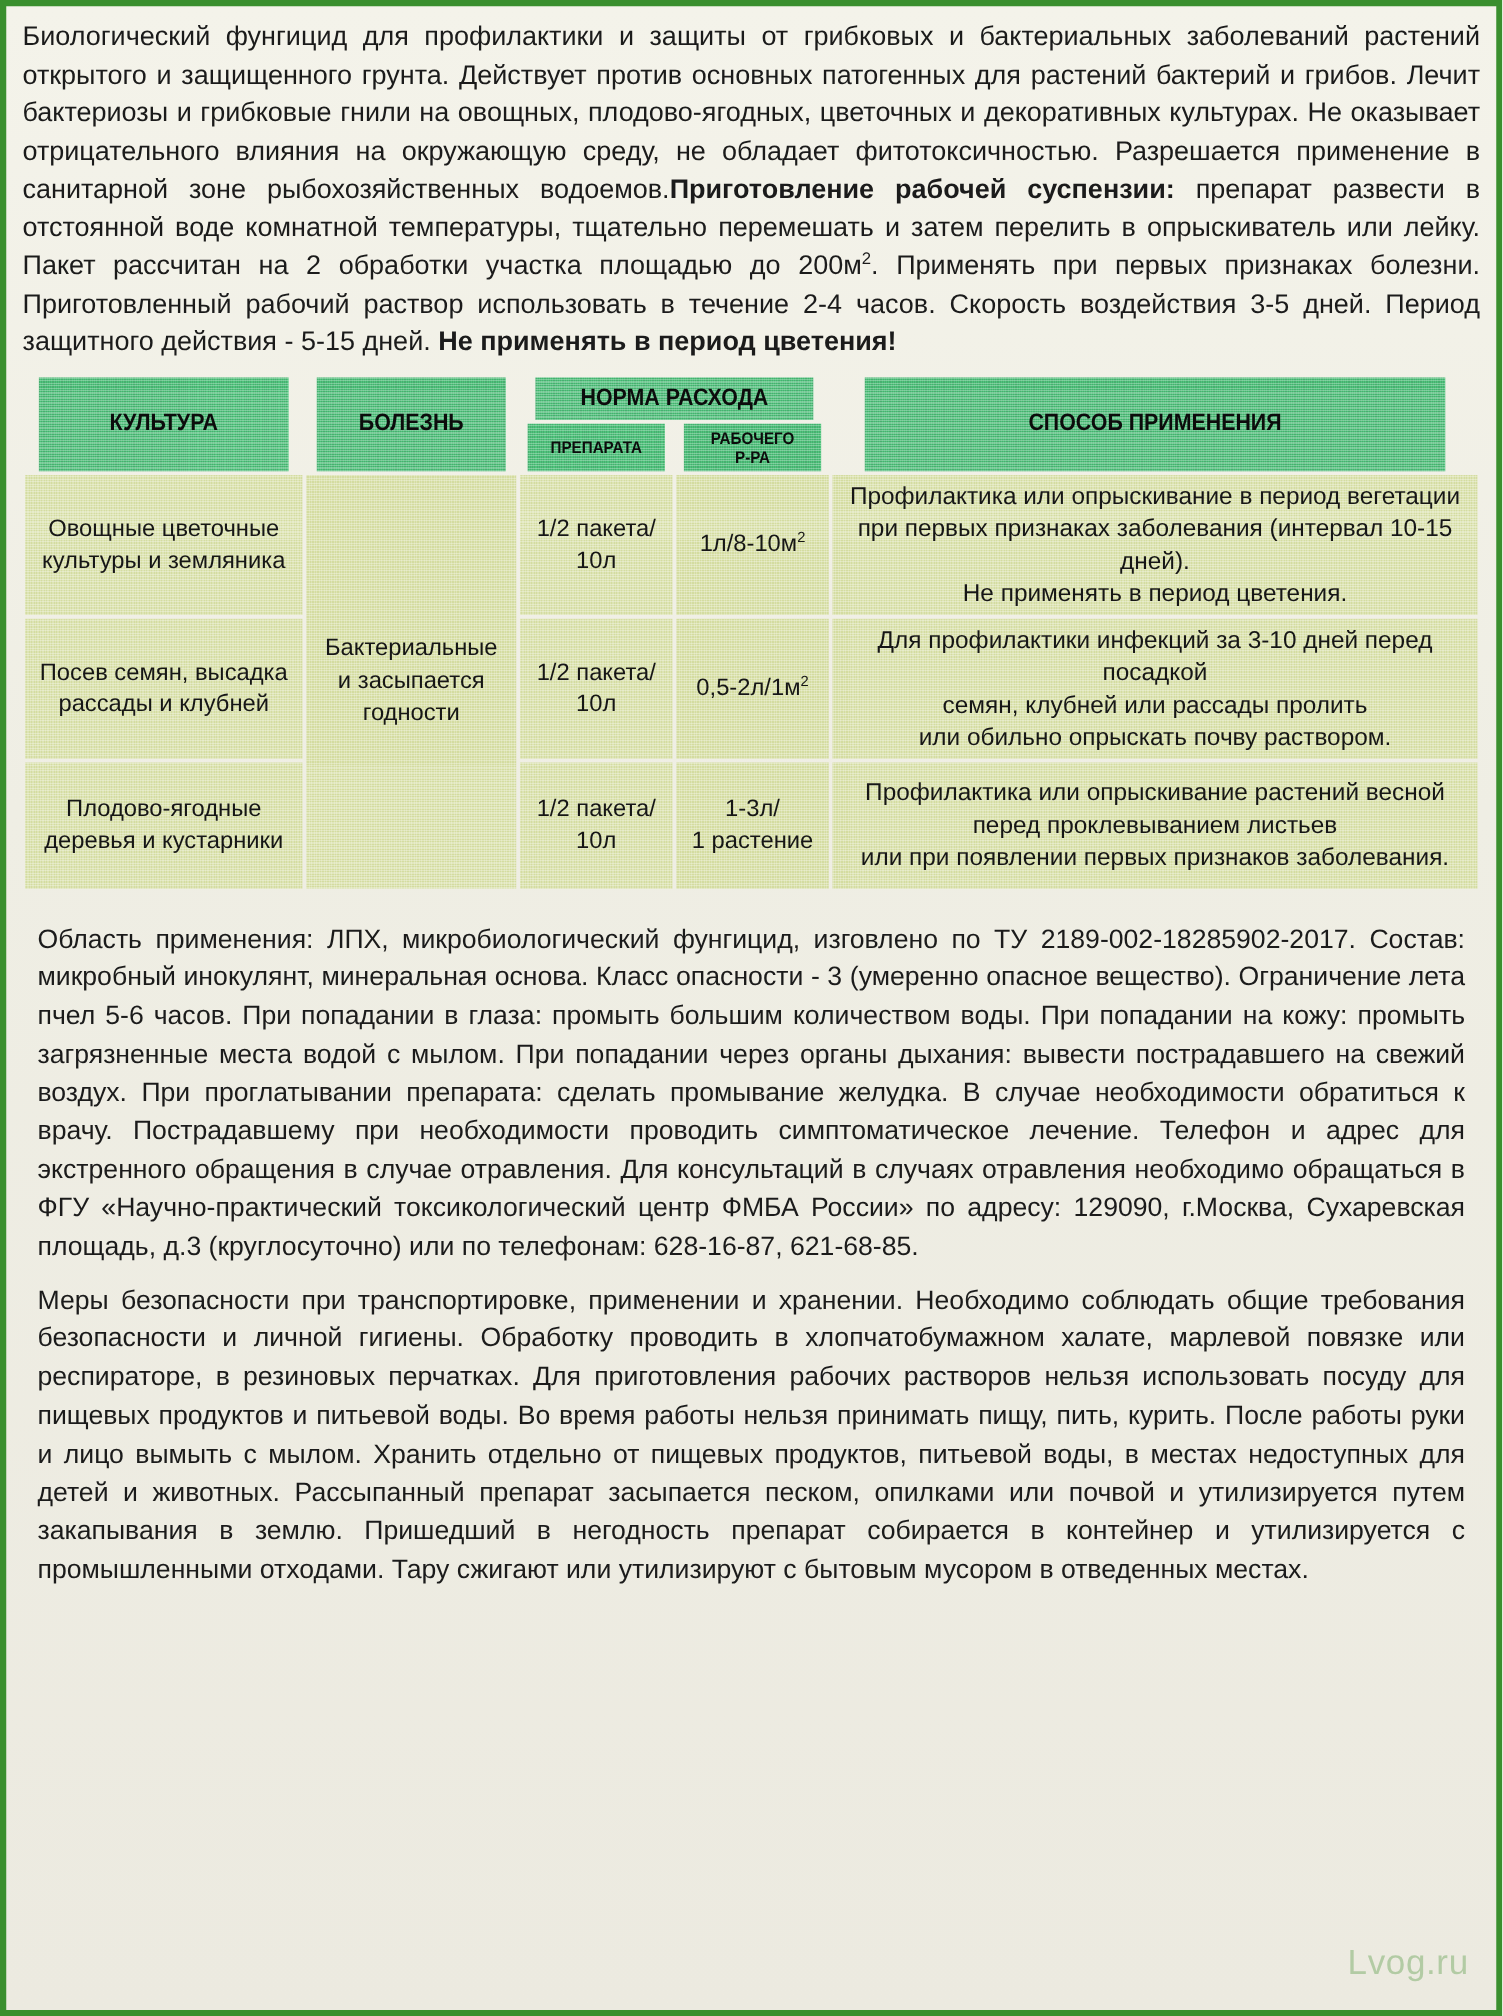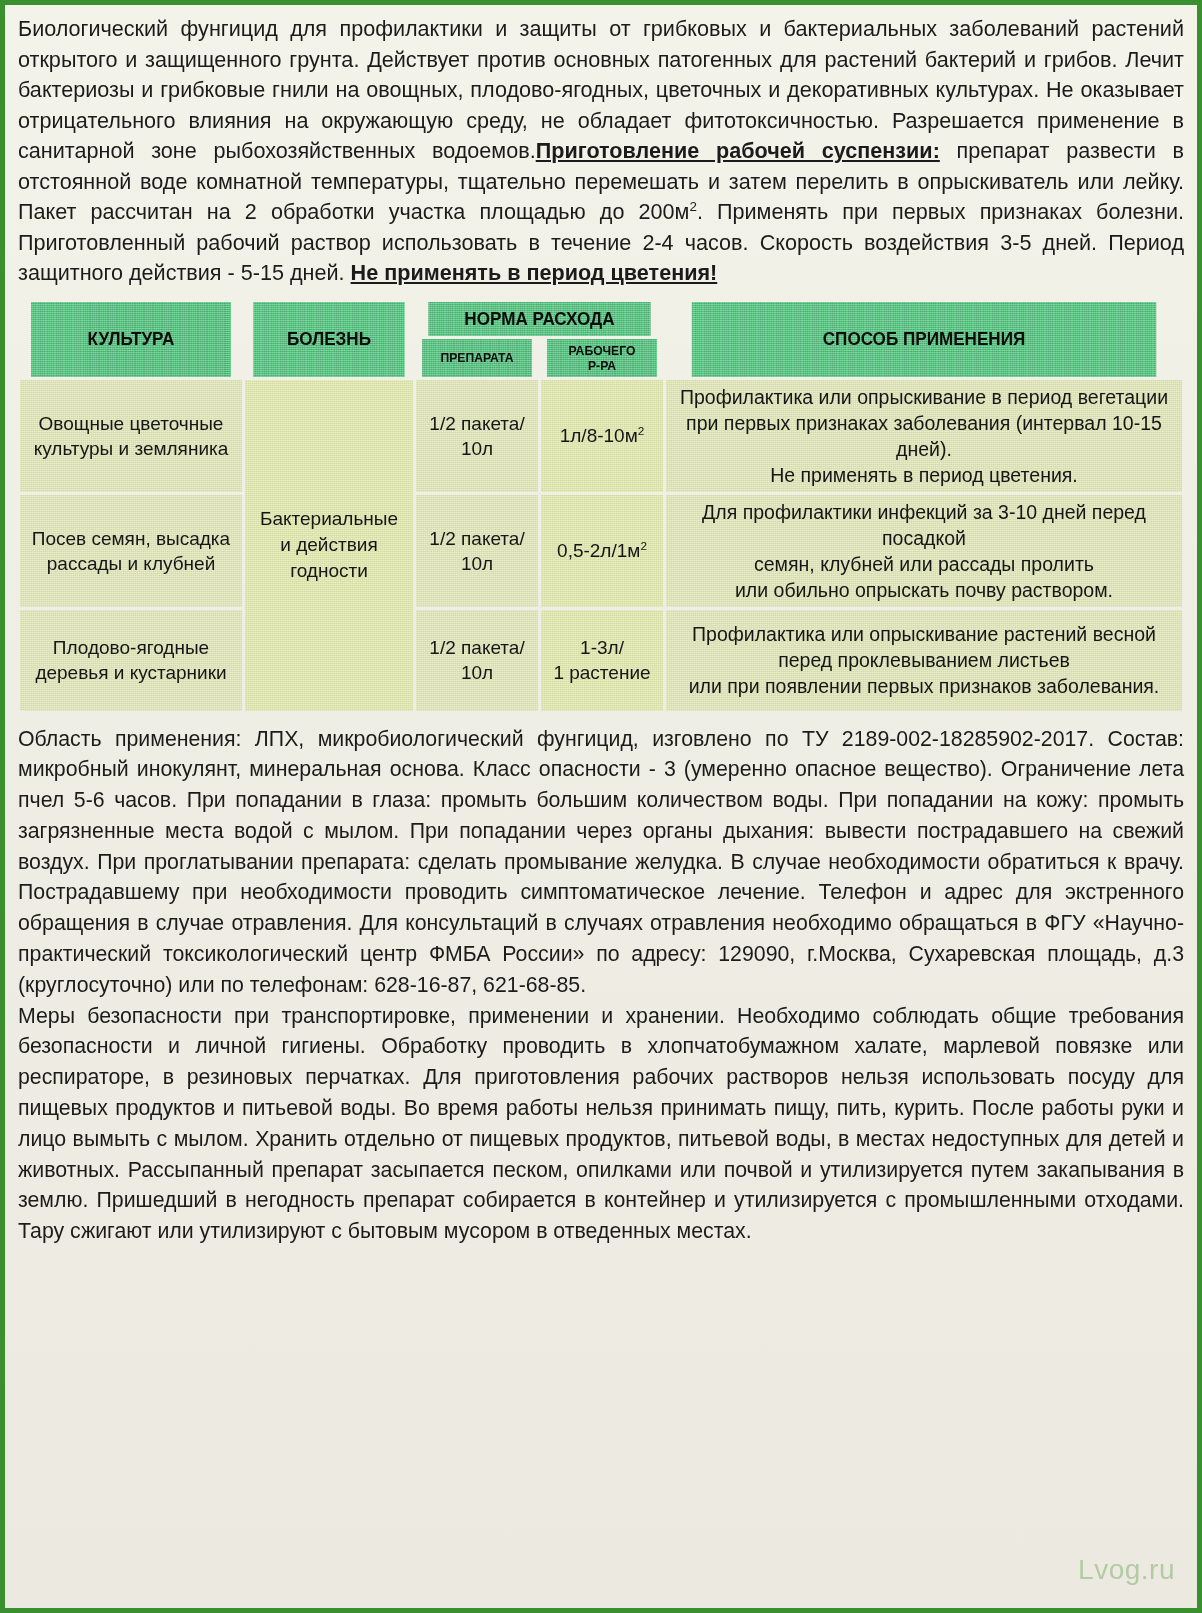--- a/index.html
+++ b/index.html
@@ -81,21 +81,21 @@
   
   .body-text {
     padding: 9px 13px 0 13px;
     font-size: 21.6px;
     line-height: 30.5px;
     text-align: justify;
     text-justify: inter-word;
     color: #1b1b1b;
   }
   .body-text p { margin: 0; }
-  .b { font-weight: 700; text-decoration: underline; }
+  .b { font-weight: 700; }
   sup { font-size: 0.62em; vertical-align: super; line-height: 0; }
 
   
   .table-wrap {
     margin: 10px 12px 0 12px;
     border-collapse: separate;
   }
   table.usage {
     width: 100%;
     border-collapse: separate;
@@ -152,21 +152,21 @@
 
   
   .lower-text {
     padding: 10px 13px 0 13px;
     font-size: 21.3px;
     line-height: 30.8px;
     text-align: justify;
     text-justify: inter-word;
     color: #1b1b1b;
   }
-  .lower-text p { margin: 0; }
+  .lower-text p { margin: 12px; }
 
   
   .watermark {
     position: absolute;
     right: 22px;
     bottom: 22px;
     font-family: "Liberation Sans", "DejaVu Sans", sans-serif;
     font-size: 28px;
     font-weight: 400;
     color: #a9c69a;
@@ -213,21 +213,21 @@
         </thead>
         <tbody>
 
           <tr class="row-r1">
             <td class="cell-culture">
               <div>Овощные цветочные</div>
               <div>культуры и земляника</div>
             </td>
             <td class="cell-disease" rowspan="3">
               <div>Бактериальные</div>
-              <div>и действия</div>
+              <div>и засыпается</div>
               <div>годности</div>
             </td>
             <td class="cell-dose">
               <div>1/2 пакета/</div>
               <div>10л</div>
             </td>
             <td class="cell-dose">
               <span>1л/8-10м</span><sup>2</sup>
             </td>
             <td class="cell-method">

